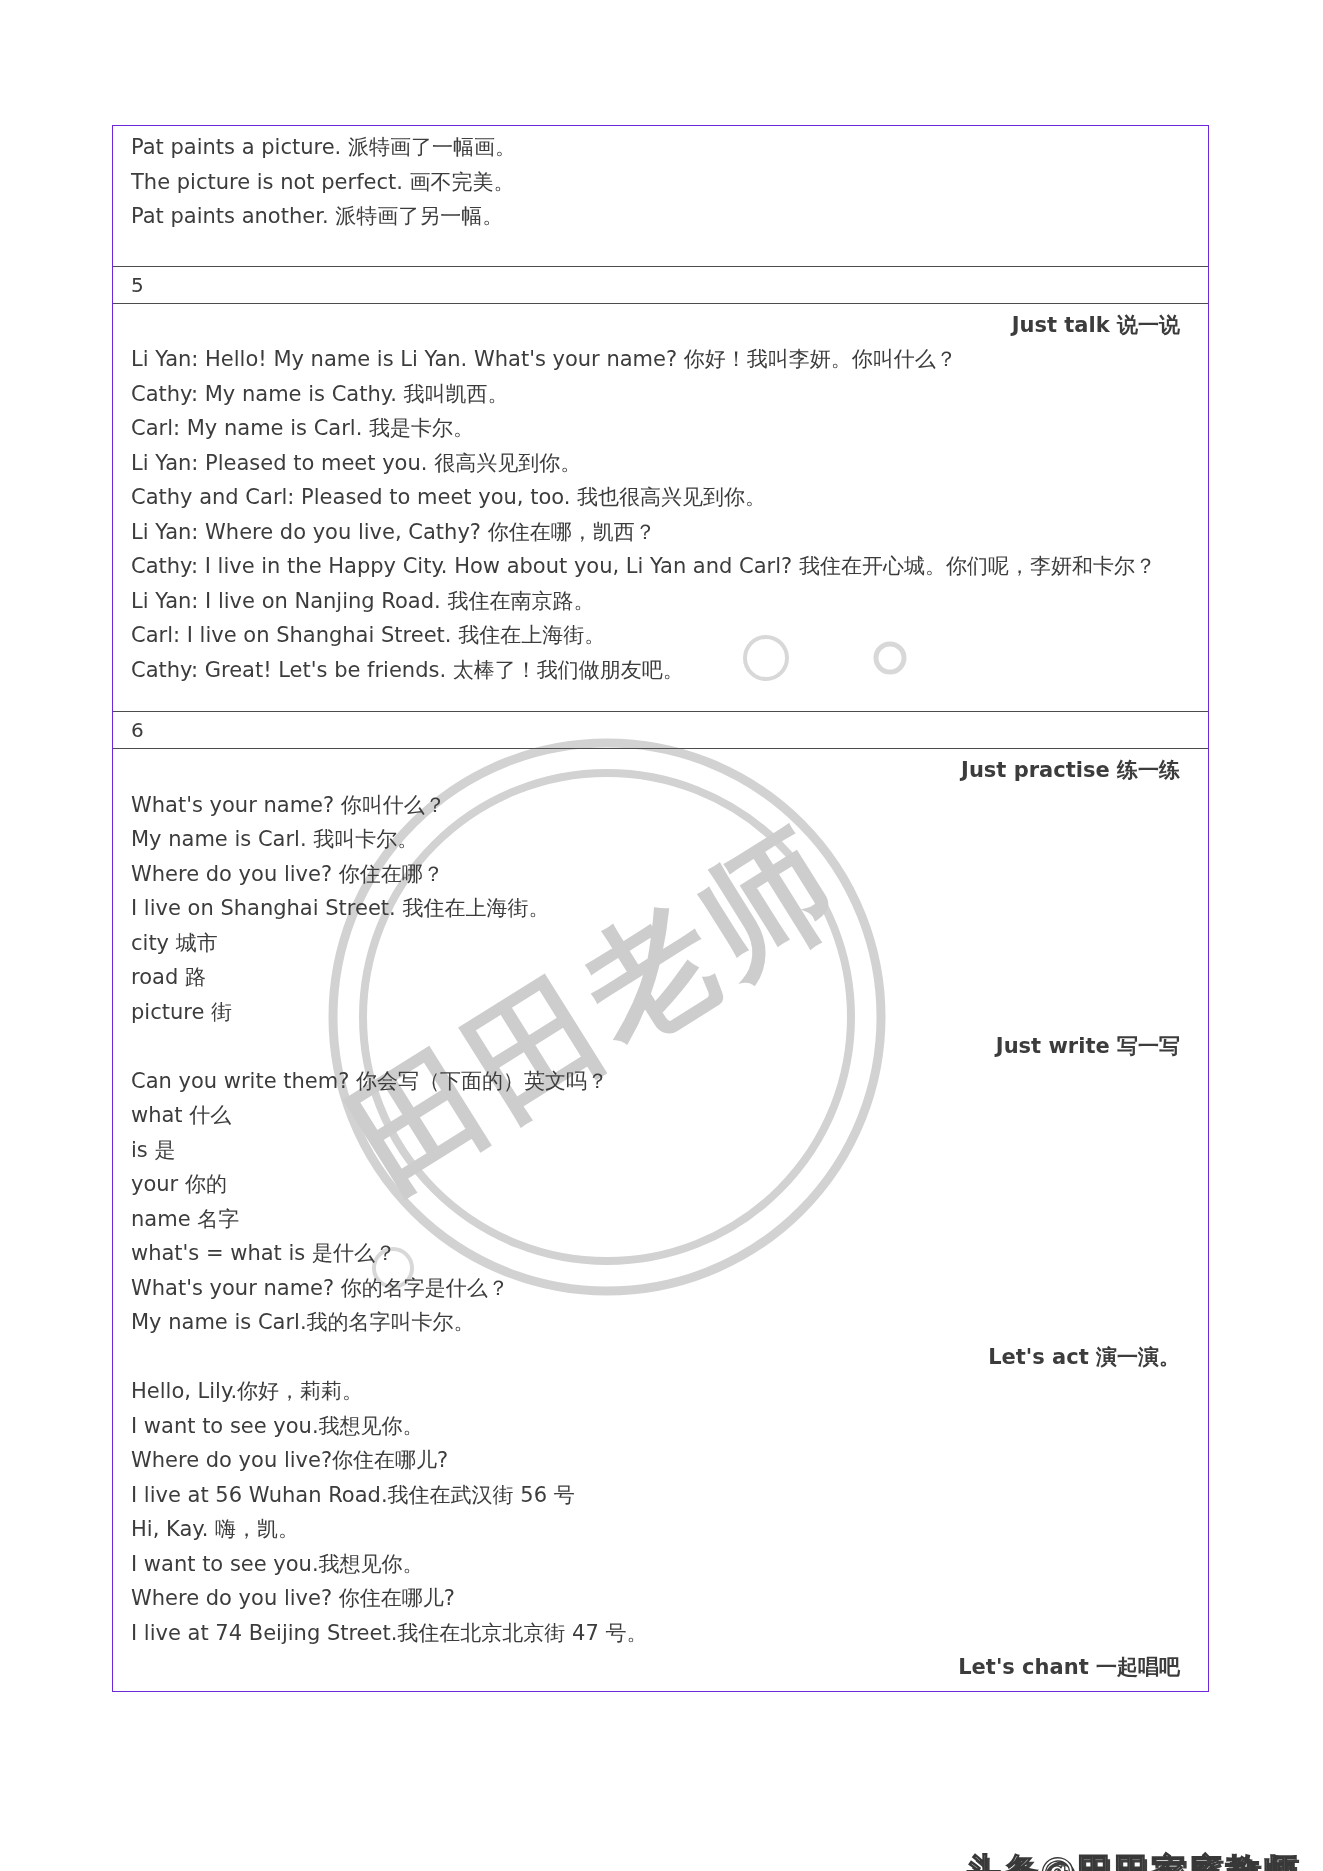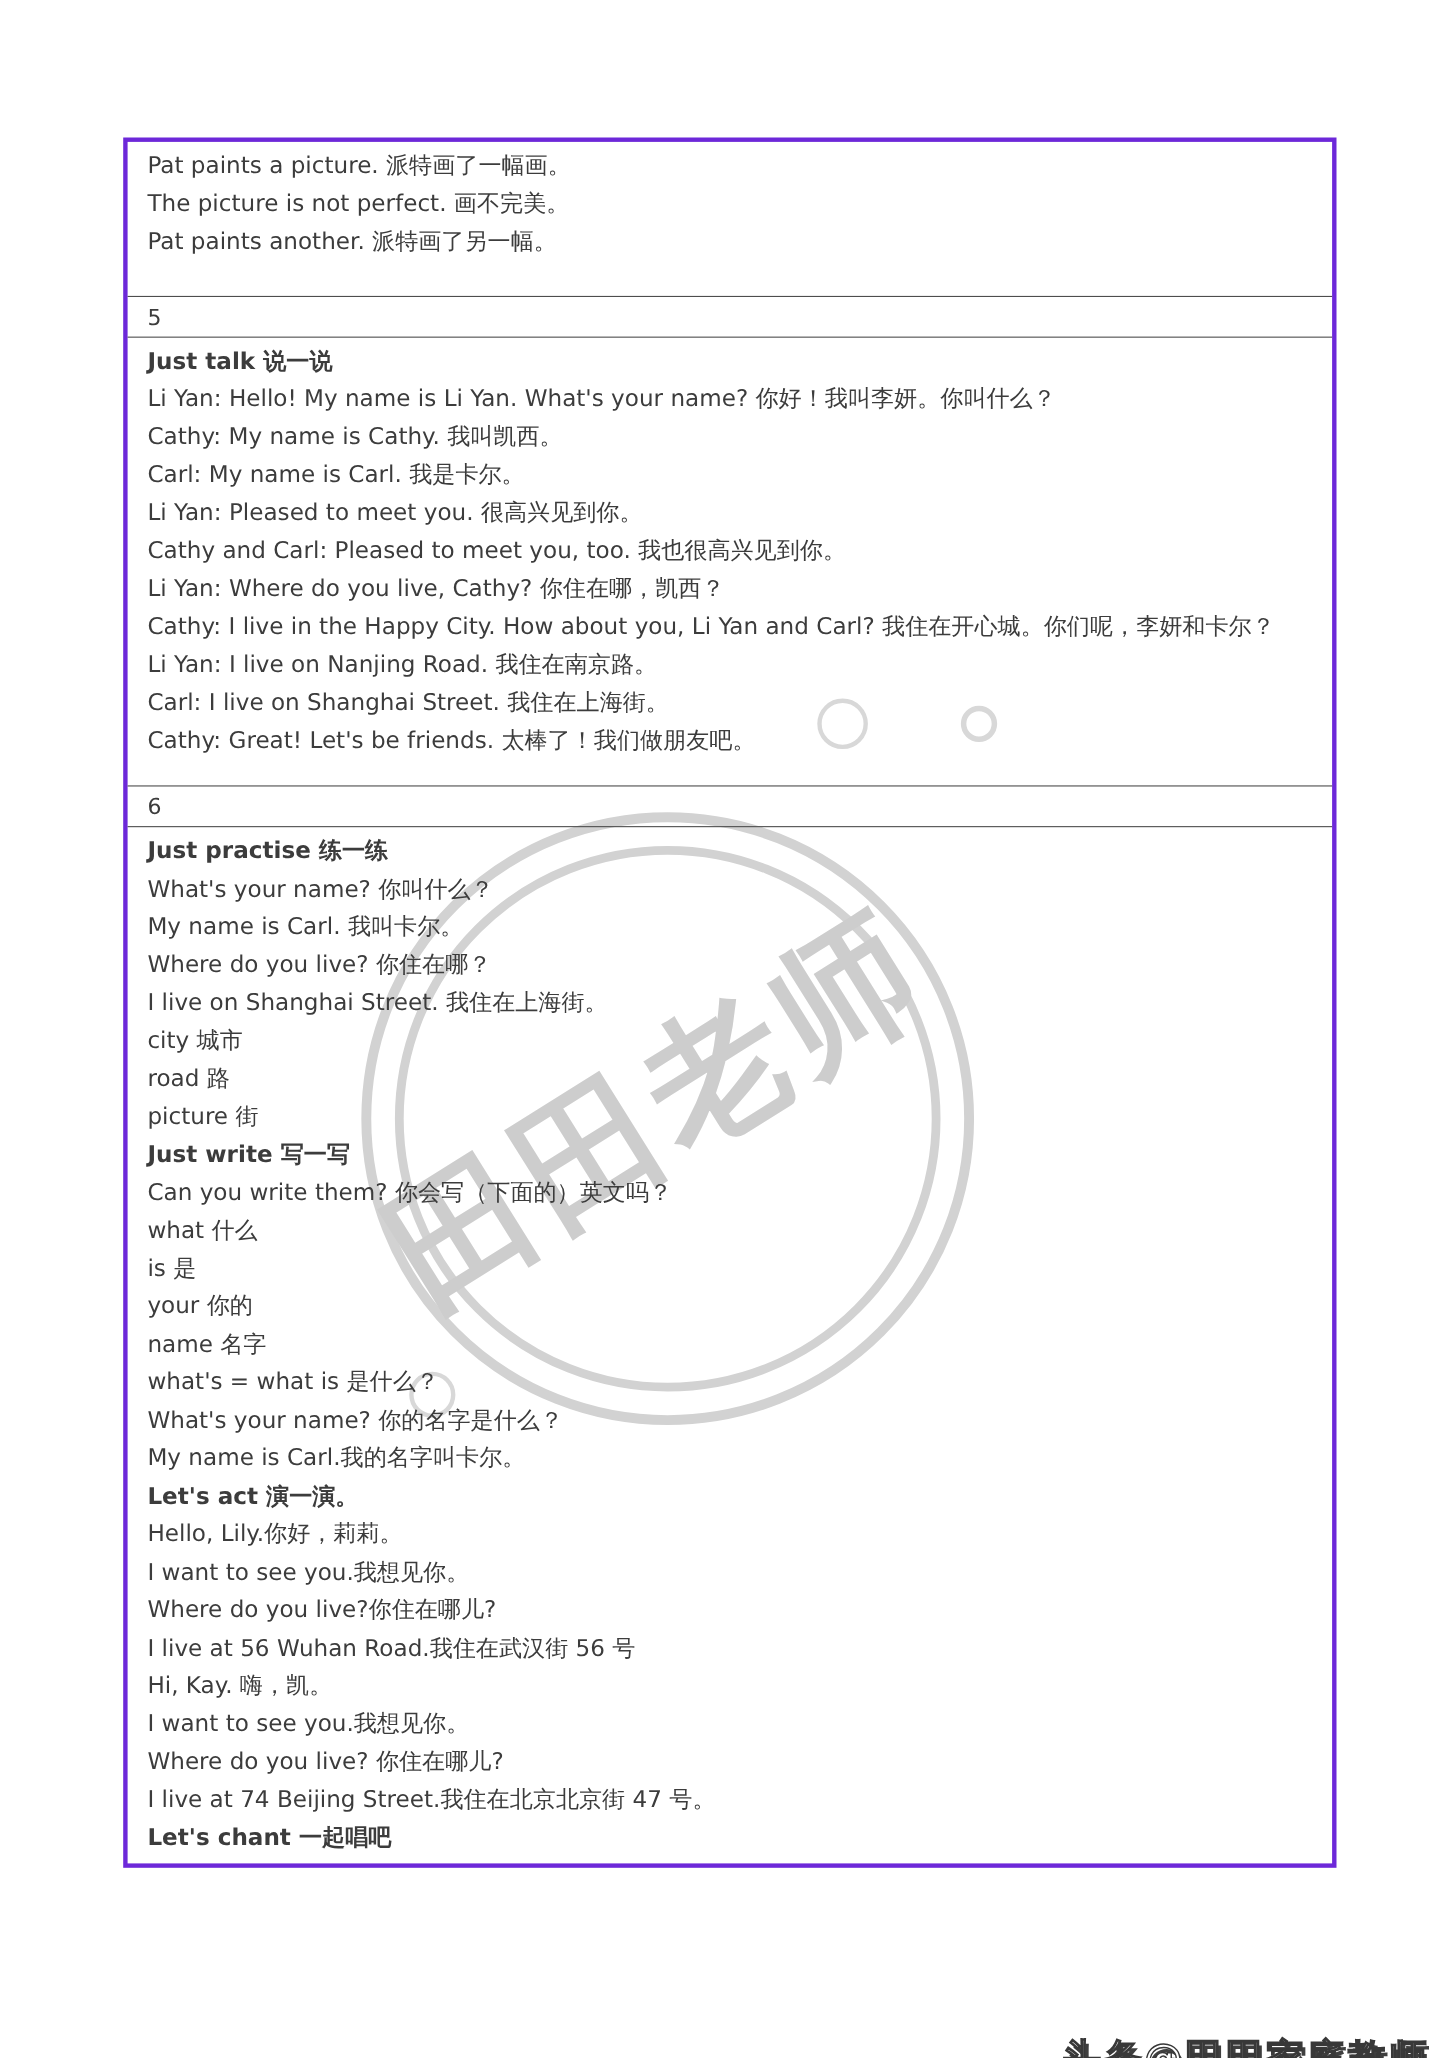--- a/index.html
+++ b/index.html
@@ -5,34 +5,34 @@
   html,body{margin:0;padding:0;background:#ffffff;}
   body{
     width:1323px;height:1871px;position:relative;overflow:hidden;
     font-family:"DejaVu Sans","Liberation Sans",sans-serif;
     color:#3c3c3c;
   }
   .page{position:absolute;inset:0;background:#ffffff;}
   .watermark{position:absolute;left:0;top:0;z-index:0;pointer-events:none;}
   .doc-table{
     position:absolute;left:112px;top:125px;width:1095px;
-    border:4px solid #6d28d9;z-index:1;background:transparent;
+    border:1px solid #6d28d9;z-index:1;background:transparent;
   }
   .row{border-bottom:1px solid #4d4d4d;}
   .row:last-child{border-bottom:none;}
   .row-content{padding:4px 28px 24px 18px;}
   .row-idx-0{padding-bottom:32px;}
   .row-idx-2{padding-bottom:24px;}
   .row-idx-4{padding-bottom:6px;}
   .row-number{
     height:36px;display:flex;align-items:center;
     padding:0 18px;font-size:20px;line-height:20px;
   }
   .line{font-size:21px;line-height:34.5px;}
-  .line.bold{font-weight:bold;}
+  .line.bold{font-weight:bold;text-align:right;}
   .footer-credit{
     position:absolute;top:1802px;right:24px;z-index:2;
     font-size:35px;font-weight:bold;letter-spacing:2px;
     color:#ffffff;
     -webkit-text-stroke:1.3px #383838;
     text-shadow:3px 4px 0 #3f3f3f;
     margin-top:46px;
   }
 </style>
 </head>

